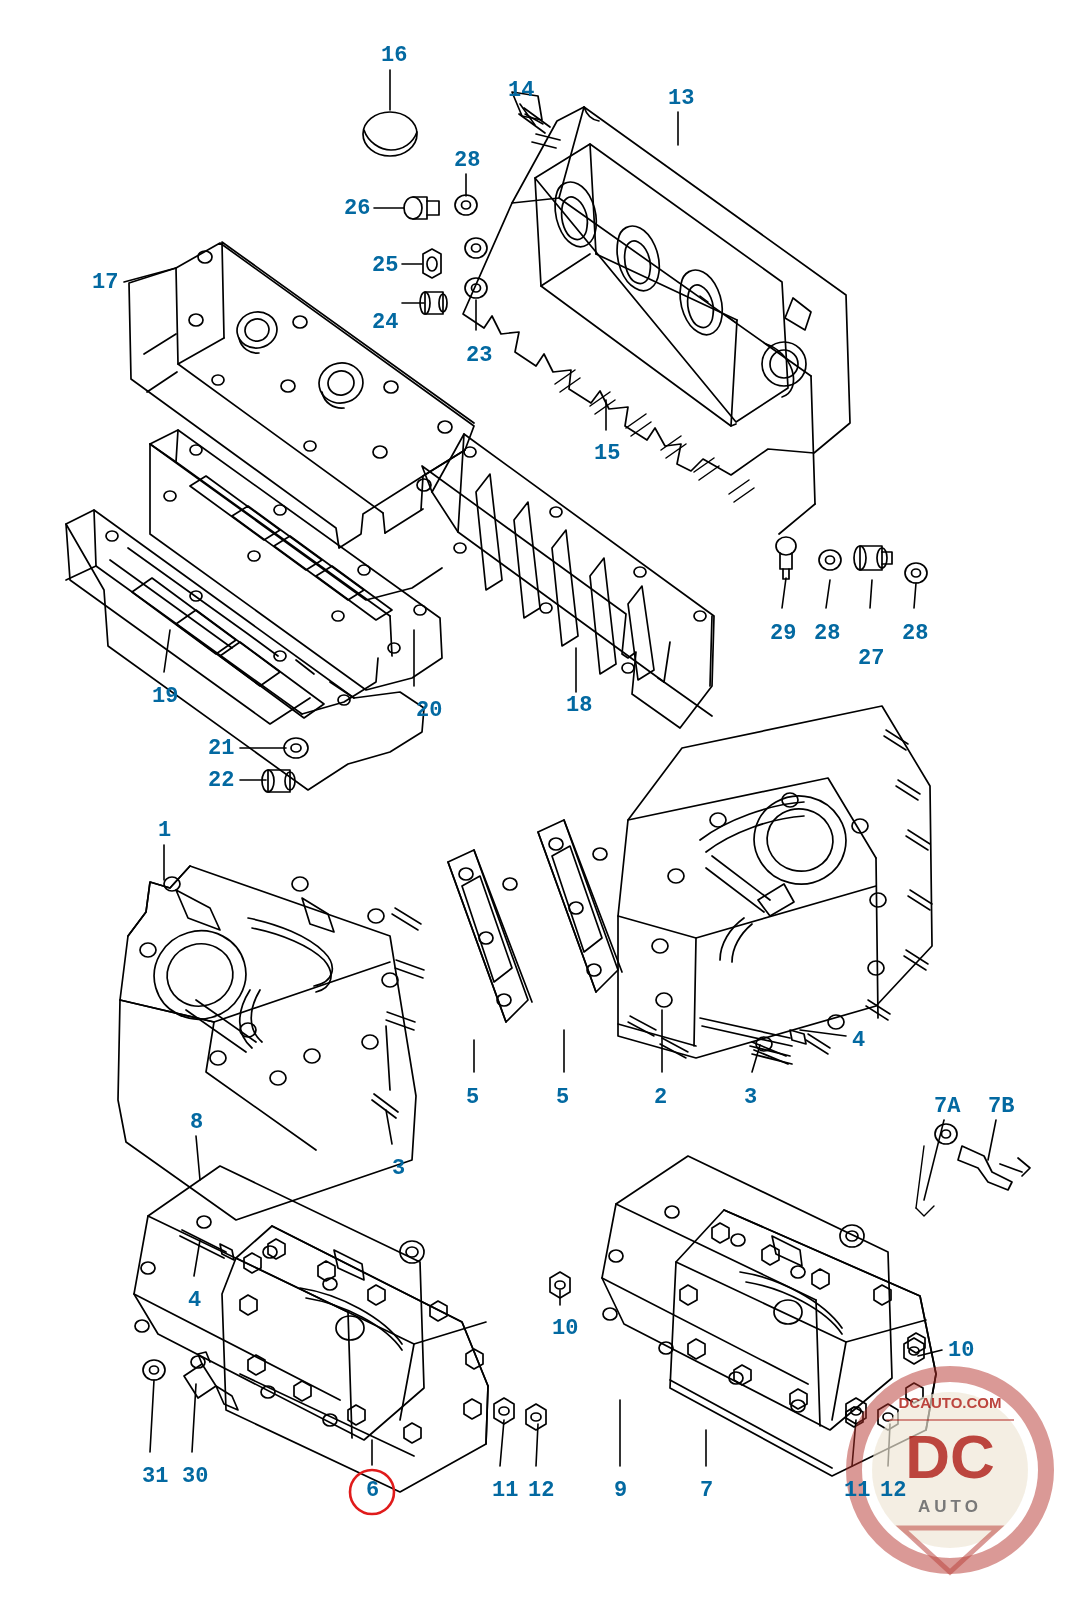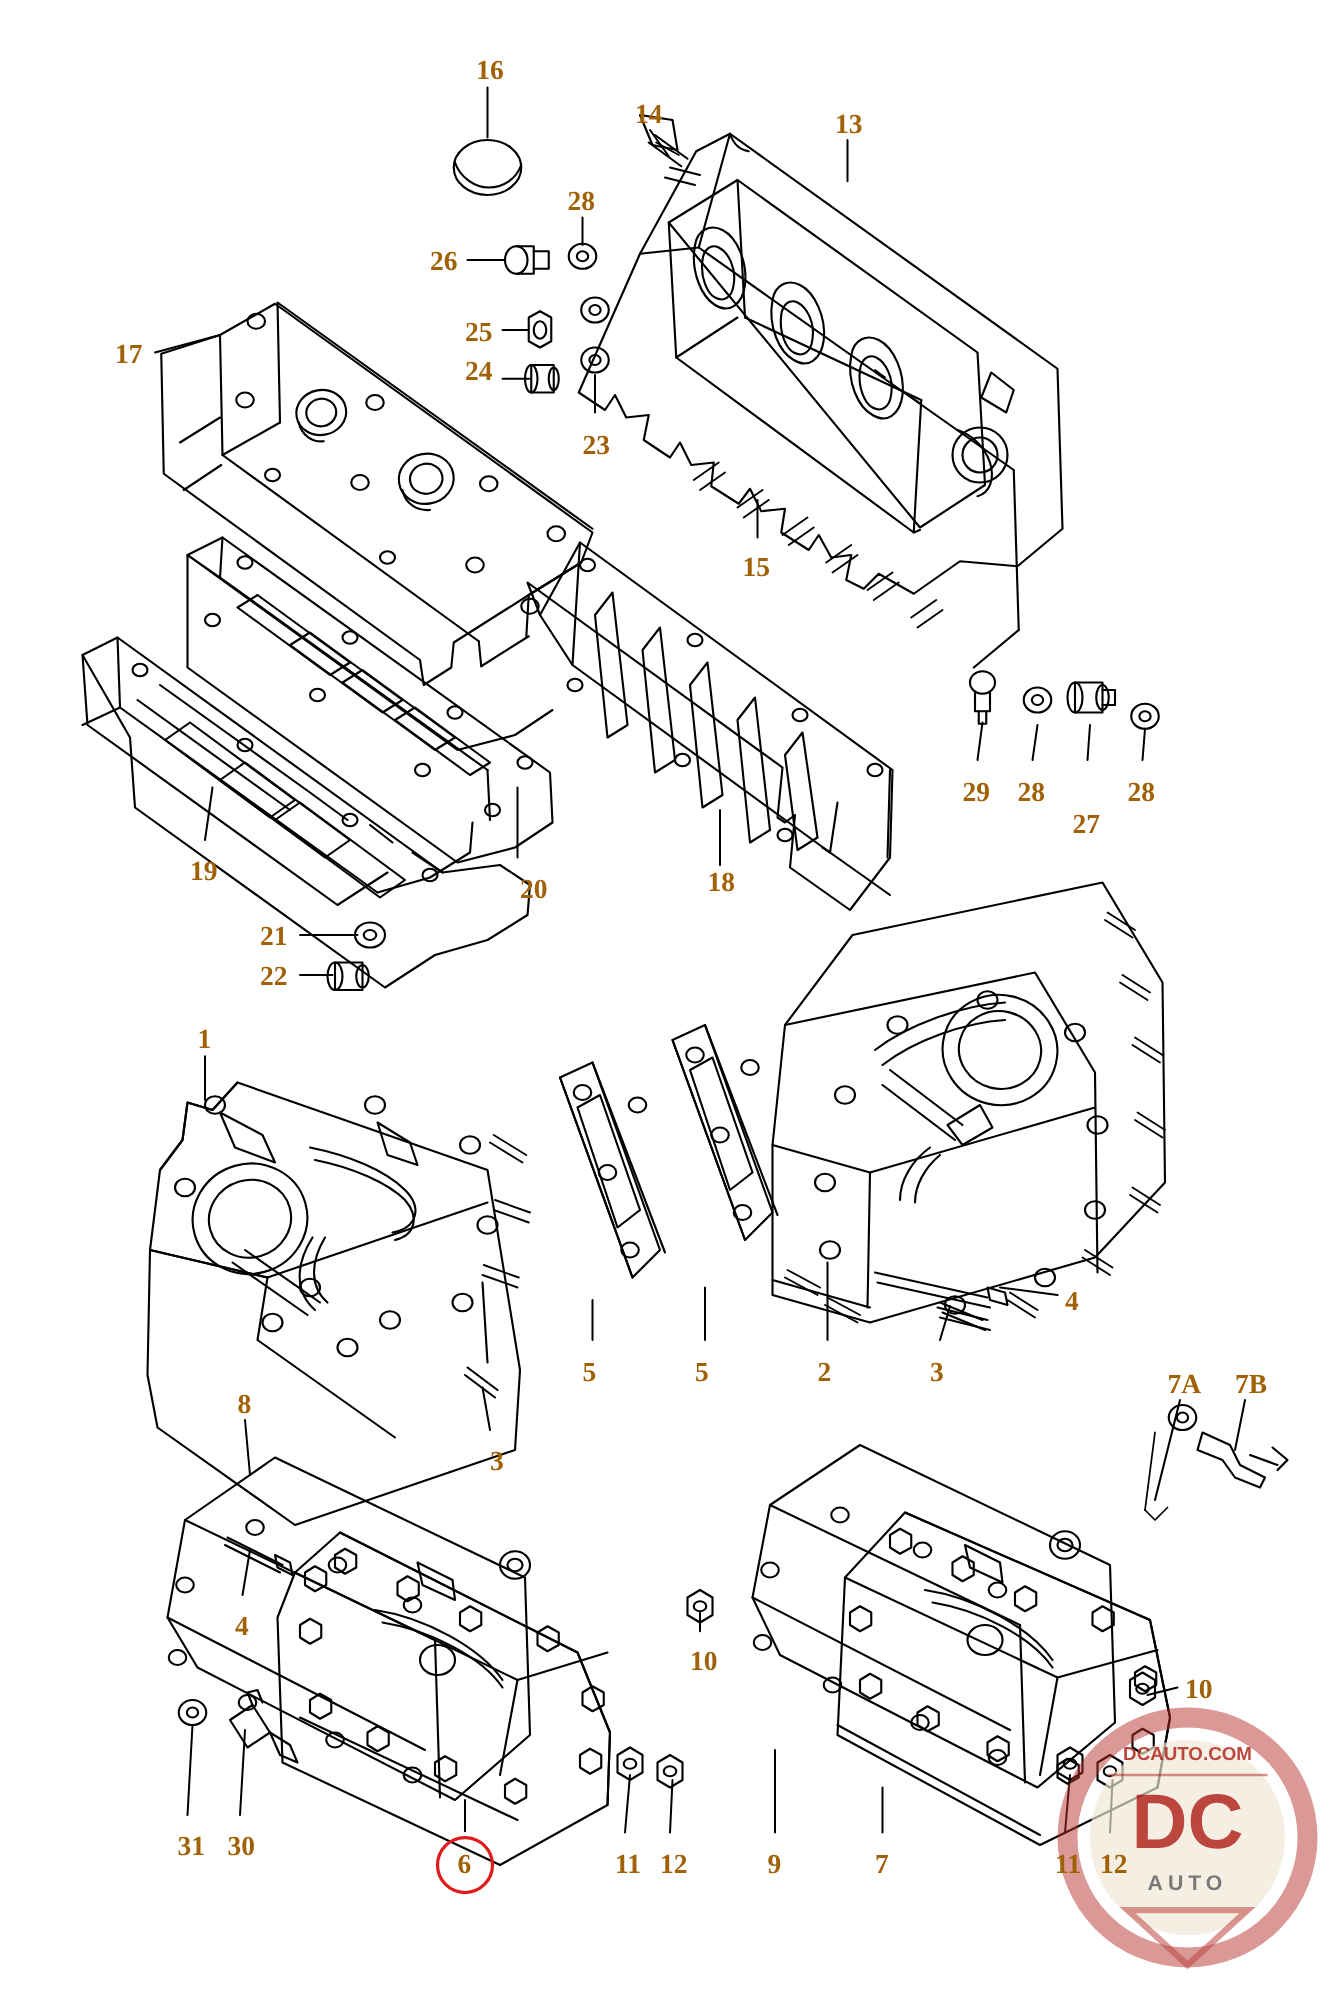--- a/index.html
+++ b/index.html
@@ -1,18 +1,18 @@
 <!DOCTYPE html>
 <html><head>
 <meta charset="utf-8">
 <style>
   html,body{margin:0;padding:0;background:#ffffff;}
   body{width:1067px;height:1600px;position:relative;font-family:"Liberation Sans",sans-serif;overflow:hidden;}
   #diagram{position:absolute;left:0;top:0;width:1067px;height:1600px;}
-  .callout{position:absolute;font-family:Liberation Serif, serif;font-weight:bold;color:#a16207;font-size:22px;line-height:1;white-space:nowrap;}
+  .callout{position:absolute;font-family:Liberation Mono, monospace;font-weight:bold;color:#0369a1;font-size:22px;line-height:1;white-space:nowrap;}
 </style>
 </head>
 <body>
 
 <svg id="diagram" viewBox="0 0 1067 1600" xmlns="http://www.w3.org/2000/svg">
   <rect x="0" y="0" width="1067" height="1600" fill="#ffffff"></rect>
 
   <g fill="none" stroke="#000" stroke-width="1.7" stroke-linejoin="round" stroke-linecap="round">
 
     <g>
@@ -542,21 +542,21 @@
   </g>
 </svg>
 
 <div id="callout-layer">
     <div class="callout" style="left: 381px; top: 45px;">16</div>
     <div class="callout" style="left: 508px; top: 80px;">14</div>
     <div class="callout" style="left: 668px; top: 88px;">13</div>
     <div class="callout" style="left: 454px; top: 150px;">28</div>
     <div class="callout" style="left: 344px; top: 198px;">26</div>
     <div class="callout" style="left: 372px; top: 255px;">25</div>
-    <div class="callout" style="left: 372px; top: 286px;">24</div>
+    <div class="callout" style="left: 372px; top: 312px;">24</div>
     <div class="callout" style="left: 466px; top: 345px;">23</div>
     <div class="callout" style="left: 92px; top: 272px;">17</div>
     <div class="callout" style="left: 594px; top: 443px;">15</div>
     <div class="callout" style="left: 770px; top: 623px;">29</div>
     <div class="callout" style="left: 814px; top: 623px;">28</div>
     <div class="callout" style="left: 858px; top: 648px;">27</div>
     <div class="callout" style="left: 902px; top: 623px;">28</div>
     <div class="callout" style="left: 152px; top: 686px;">19</div>
     <div class="callout" style="left: 416px; top: 700px;">20</div>
     <div class="callout" style="left: 566px; top: 695px;">18</div>

